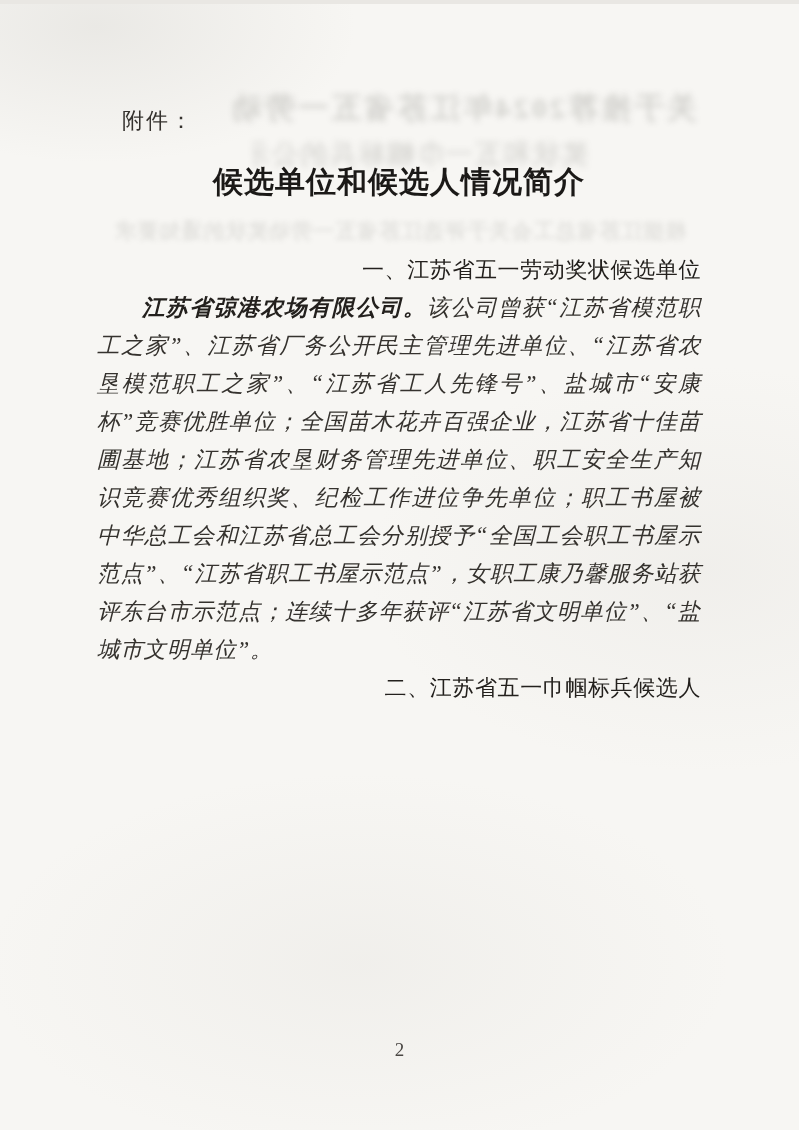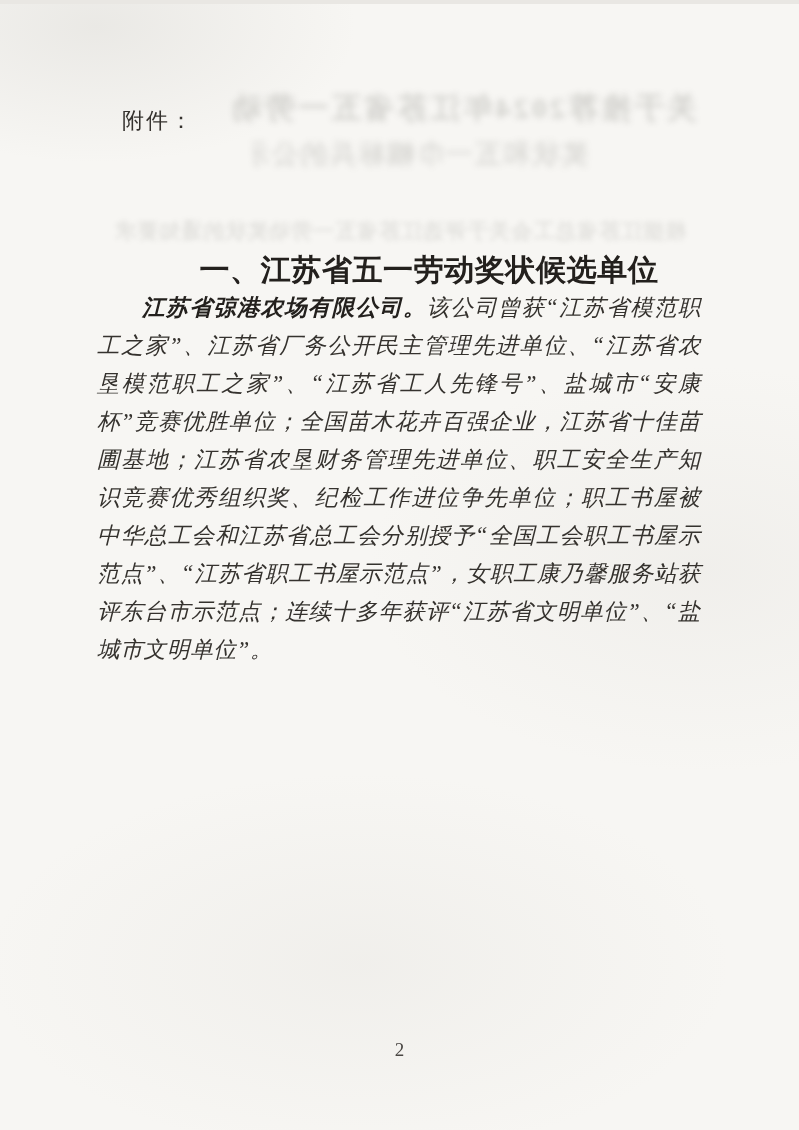--- a/index.html
+++ b/index.html
@@ -27,43 +27,45 @@
   .title{
     position:absolute;left:97px;top:158px;width:604px;margin:0;text-align:center;
     font-size:30px;font-weight:700;color:#1b1917;letter-spacing:1px;
   }
   .content{
     position:absolute;left:97px;top:247px;width:604px;
     font-size:22.5px;line-height:38px;letter-spacing:0.8px;
     color:#35322e;text-align:justify;
   }
   .content h2{
-    margin:0;font-size:30px;line-height:38px;font-weight:700;color:#23201d;
-    font-family:"Liberation Sans",sans-serif;text-indent:2em;letter-spacing:0.6px;text-align:center;
+    margin:0;font-size:22px;line-height:38px;font-weight:400;color:#23201d;
+    font-family:"Liberation Sans",sans-serif;text-indent:2em;letter-spacing:0.6px;text-align:right;
   }
   .content p{margin:0;text-indent:2em;font-style:italic;}
   .content p b{color:#23201d;font-weight:700;}
   .page-number{
     position:absolute;left:0;top:1035px;width:100%;text-align:center;
     font-size:19px;color:#4a4744;
   }
 </style>
 </head>
 <body>
 
 <div class="page">
 
   <div class="ghost ghost1">关于推荐2024年江苏省五一劳动</div>
   <div class="ghost ghost2">奖状和五一巾帼标兵的公示</div>
   <div class="ghost ghost3">根据江苏省总工会关于评选江苏省五一劳动奖状的通知要求</div>
 
   <div class="attachment">附件：</div>
 
+  <h1 class="title">候选单位和候选人情况简介</h1>
 
   <div class="content">
     <h2>一、江苏省五一劳动奖状候选单位</h2>
     <p><b>江苏省弶港农场有限公司。</b><span>该公司曾获“江苏省模范职工之家”、江苏省厂务公开民主管理先进单位、“江苏省农垦模范职工之家”、“江苏省工人先锋号”、盐城市“安康杯”竞赛优胜单位；全国苗木花卉百强企业，江苏省十佳苗圃基地；江苏省农垦财务管理先进单位、职工安全生产知识竞赛优秀组织奖、纪检工作进位争先单位；职工书屋被中华总工会和江苏省总工会分别授予“全国工会职工书屋示范点”、“江苏省职工书屋示范点”，女职工康乃馨服务站获评东台市示范点；连续十多年获评“江苏省文明单位”、“盐城市文明单位”。</span></p>
 
+    <h2>二、江苏省五一巾帼标兵候选人</h2>
   </div>
 
   <div class="page-number">2</div>
 
 </div>
 
 </body></html>

